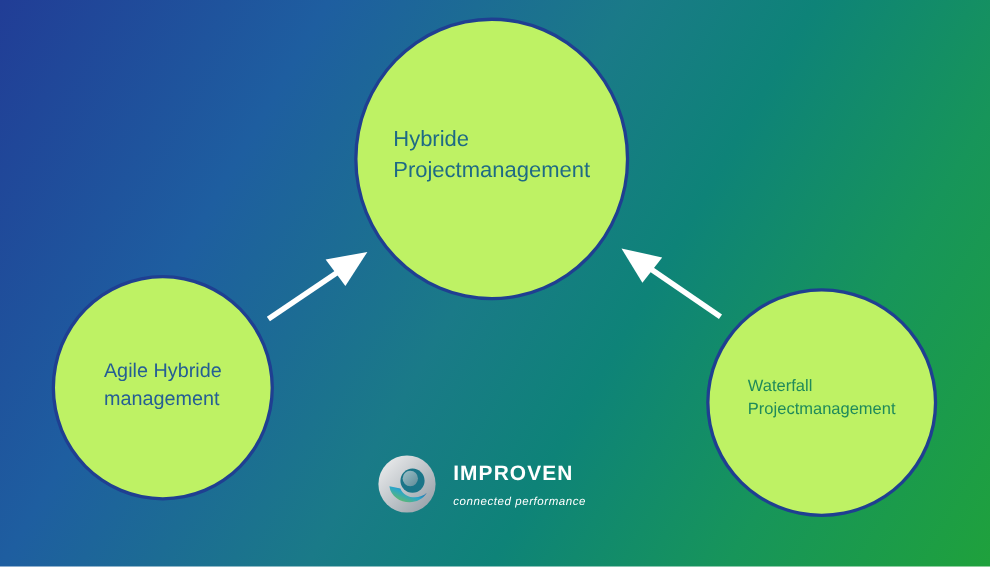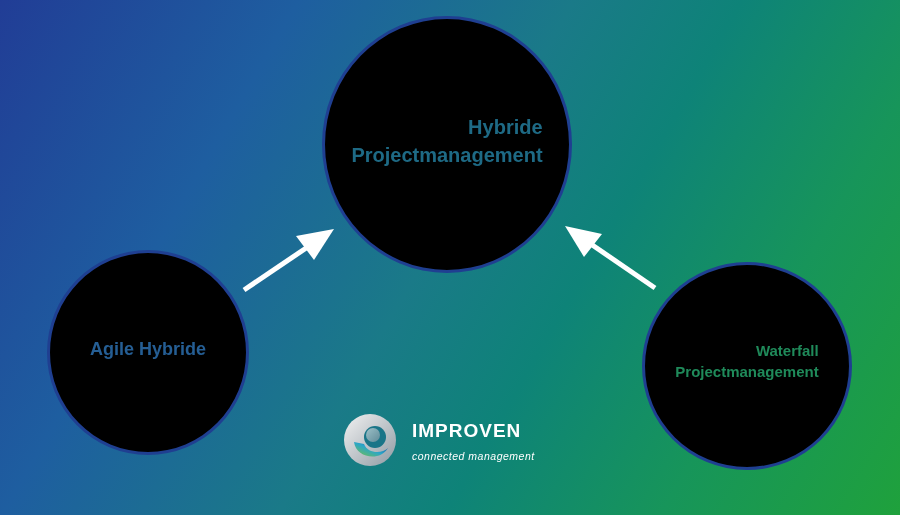--- a/index.html
+++ b/index.html
@@ -2,24 +2,24 @@
 <html><head>
 <meta charset="utf-8">
 <style>
   html, body { margin: 0; padding: 0; }
   body {
     width: 900px; height: 515px; overflow: hidden; position: relative;
     font-family: "Liberation Sans", "DejaVu Sans", sans-serif;
     background: linear-gradient(120deg, #213d96 0%, #1e5ea0 25%, #1a7a88 48%, #0e8378 62%, #17955a 80%, #1fa13c 100%);
   }
   .node {
-    position: absolute; border-radius: 50%; background: #000000;
+    position: absolute; border-radius: 50%; background: #bef264;
     border: 3px solid #1f3f91; box-sizing: border-box;
-    display: flex; align-items: center; justify-content: center; text-align: right;
-    font-weight: bold;
+    display: flex; align-items: center; justify-content: center; text-align: left;
+    font-weight: normal;
   }
   .node .label { display: block; line-height: 1.38; }
   #hybride { left: 322px; top: 16px; width: 250px; height: 257px; }
   #hybride .label { color: #1e6a85; font-size: 20px; margin-top: -6px; }
   #agile { left: 47px; top: 250px; width: 202px; height: 205px; }
   #agile .label { color: #255e94; font-size: 18px; margin-top: -6px; }
   #waterfall { left: 642px; top: 262px; width: 210px; height: 208px; }
   #waterfall .label { color: #1f8a5a; font-size: 15px; margin-top: -8px; }
   svg.arrows { position: absolute; left: 0; top: 0; }
   .logo { position: absolute; left: 342px; top: 410px; width: 220px; height: 62px; }
@@ -33,20 +33,21 @@
 <div id="hybride" class="node">
   <span class="label">
     <span style="display:block">Hybride</span>
     <span style="display:block">Projectmanagement</span>
   </span>
 </div>
 
 <div id="agile" class="node">
   <span class="label">
     <span style="display:block">Agile Hybride</span>
+    <span style="display:block">management</span>
   </span>
 </div>
 
 <div id="waterfall" class="node">
   <span class="label">
     <span style="display:block">Waterfall</span>
     <span style="display:block">Projectmanagement</span>
   </span>
 </div>
 
@@ -73,14 +74,14 @@
         <stop offset="0.5" stop-color="#2aa6c9"></stop>
         <stop offset="1" stop-color="#1d3d8f"></stop>
       </linearGradient>
     </defs>
     <circle cx="28" cy="28" r="26" fill="url(#silver)"></circle>
     <path d="M12,30 C14,46 38,50 46,36 C40,42 26,42 22,32 Z" fill="url(#wave)"></path>
     <circle cx="33" cy="25" r="11" fill="#1a7588"></circle>
     <circle cx="31" cy="23" r="7" fill="url(#silver)" opacity="0.6"></circle>
   </svg>
   <div class="brand">IMPROVEN</div>
-  <div class="tagline">connected management</div>
+  <div class="tagline">connected performance</div>
 </div>
 
 </body></html>

